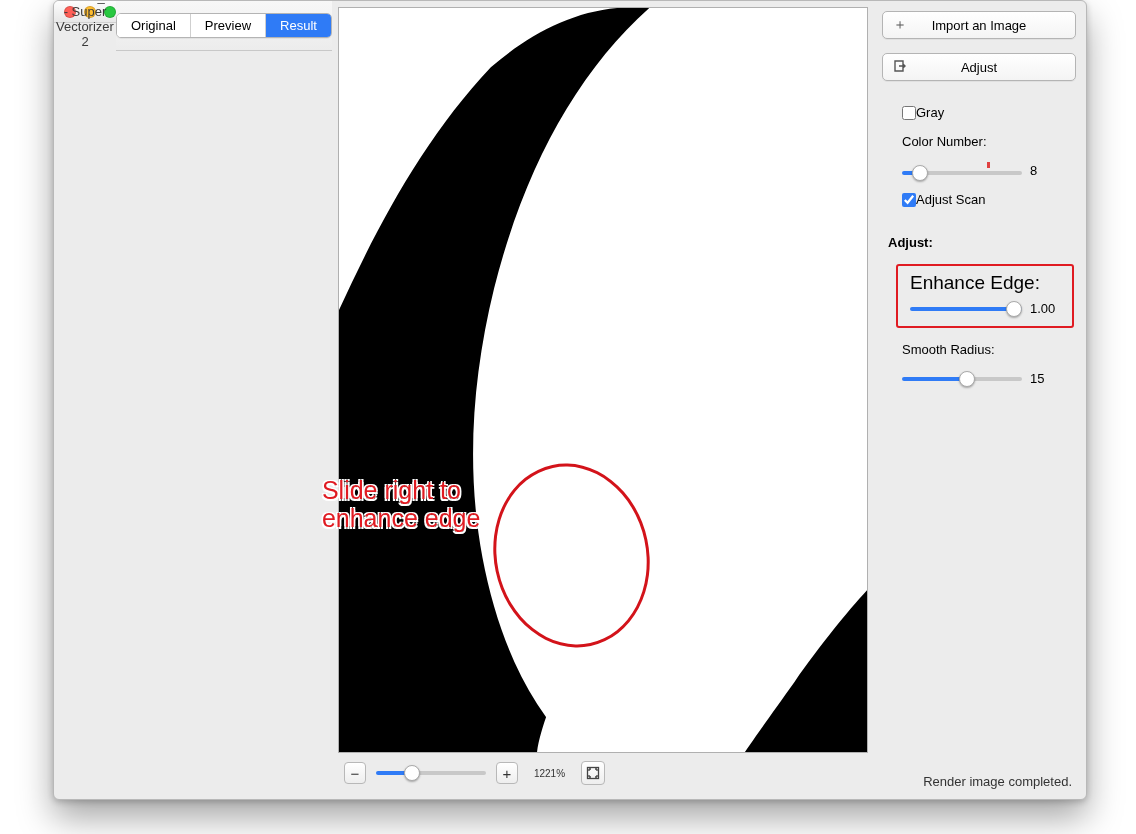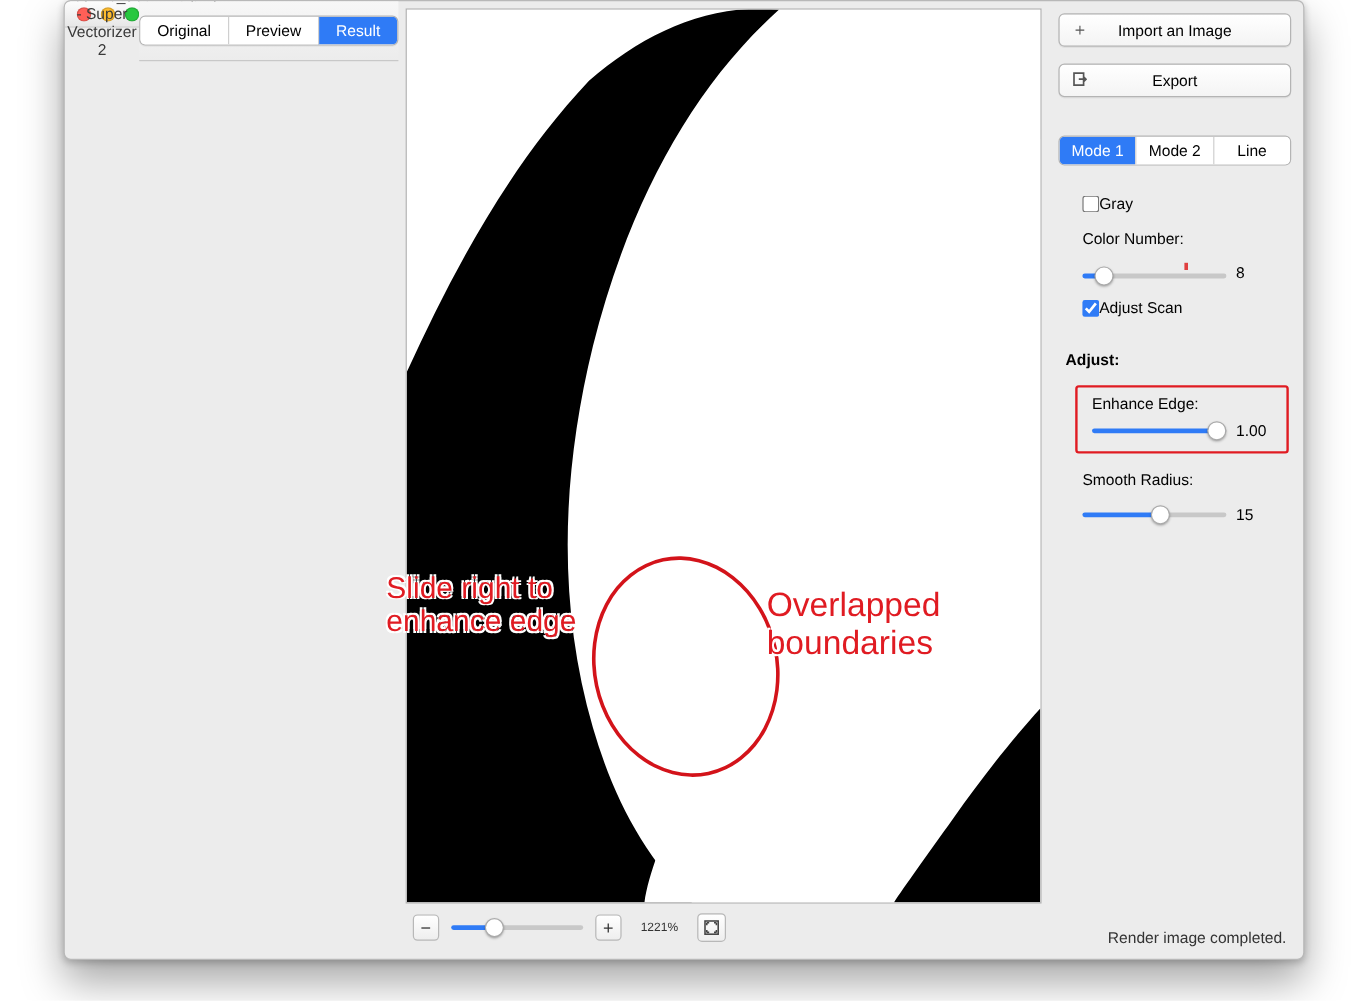--- a/index.html
+++ b/index.html
@@ -172,21 +172,21 @@
   .val { width:36px; font-size:13px;}
   .section-head { font-weight:600; font-size:13px; padding-left:6px;}
   .highlight-box {
     border:2.5px solid #e01b22;
     border-radius:3px;
     padding:6px 4px 10px 4px;
     margin-left:14px;
     margin-right:2px;
     position:relative;
   }
-  .highlight-box .sublabel{ font-size:13px; padding-left:8px; }
+  .highlight-box .sublabel{ font-size:19px; padding-left:8px; }
   .anno-text2 {
     color:#e01b22;
     text-shadow: -1.5px -1.5px 0 #fff,1.5px -1.5px 0 #fff,-1.5px 1.5px 0 #fff,1.5px 1.5px 0 #fff;
     font-size:25px; line-height:1.12; font-weight:500;
     position:absolute;
     pointer-events:none;
   }
   .status {
     position:absolute;
     right:14px; bottom:10px;
@@ -238,21 +238,21 @@
             L800,690 L800,100 Z"></path>
 
           <path fill="#000000" d="M800,540
             C 770,560 730,590 690,625
             C 655,655 628,678 615,690
             L800,690 Z"></path>
         </svg>
 
         <div class="anno-ellipse"></div>
         <div class="anno-text1">
-          <span>Overlapped boundaries</span><br>
+          <br>
         </div>
       </div>
 
       <div class="zoombar">
         <div class="sqbtn">−</div>
         <input type="range" min="0" max="100" value="30" class="hslider track-blue zoom-slider" style="--p: 30%;">
         <div class="sqbtn">+</div>
         <span class="zoom-pct">1221%</span>
         <div class="fitbtn">
           <svg width="14" height="14" viewBox="0 0 14 14">
@@ -268,28 +268,23 @@
       <div class="wbtn">
         <span class="ic">＋</span>
         <span>Import an Image</span>
       </div>
       <div class="wbtn">
         <span class="ic">
           <svg width="14" height="14" viewBox="0 0 14 14">
               <path d="M2 2h8v10H2zM6 7h6M10 5l2 2-2 2" fill="none" stroke="#555" stroke-width="1.4"></path>
             </svg>
         </span>
-        <span>Export</span>
-      </div>
-
-      <div class="modeseg" style="margin-top:18px">
-        <button class="active">Mode 1</button>
-        <button>Mode 2</button>
-        <button>Line</button>
-      </div>
+        <span>Adjust</span>
+      </div>
+
 
       <label class="ck" style="margin-top:10px">
         <input type="checkbox" style="">
         <span>Gray</span>
       </label>
 
       <div class="label">Color Number:</div>
       <div class="slider-row">
         <div style="position:relative;width:120px">
           <input type="range" min="0" max="100" value="10" class="hslider track-blue" style="width: 120px; --p: 10%;">

